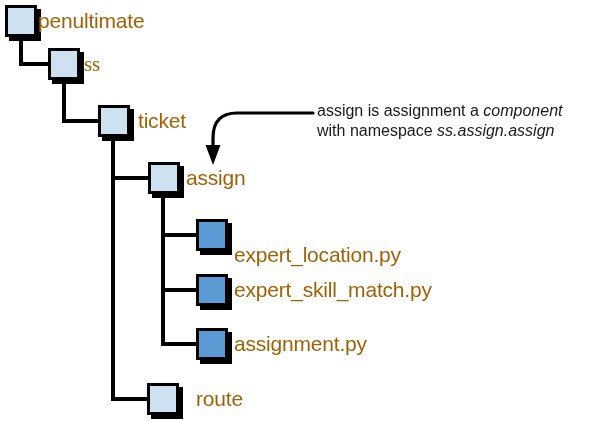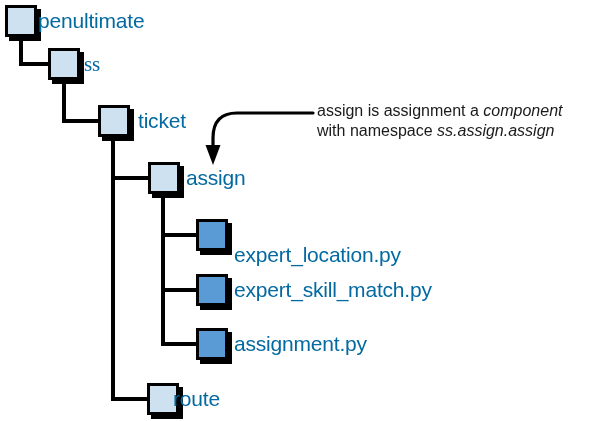--- a/index.html
+++ b/index.html
@@ -37,21 +37,21 @@
   }
   .node.folder { background: #cde1f0; }
   .node.file   { background: #5b9bd5; }
 
   
   .label {
     position: absolute;
     font-family: "Liberation Sans", sans-serif;
     font-size: 21px;
     line-height: 1;
-    color: #0369a1;
+    color: #a16207;
     white-space: nowrap;
     letter-spacing: -0.2px;
     z-index: 5;
   }
 
   
   .callout {
     position: absolute;
     left: 317px;
     top: 101px;
@@ -101,20 +101,20 @@
   <div class="node file" style="left:196px;top:328px;"></div>
   <div class="node folder" style="left:147px;top:383px;"></div>
 
   <div class="label" style="left:38px; top:10px;">penultimate</div>
   <div class="label" style="left:84px; top:54px;font-family:Liberation Serif, serif;">ss</div>
   <div class="label" style="left:138px;top:110px;">ticket</div>
   <div class="label" style="left:186px;top:167px;">assign</div>
   <div class="label" style="left:234px;top:224px;margin-top:20px;">expert_location.py</div>
   <div class="label" style="left:234px;top:333px;">assignment.py</div>
   <div class="label" style="left:234px;top:279px;">expert_skill_match.py</div>
-  <div class="label" style="left:173px;top:388px;">route</div>
+  <div class="label" style="left:196px;top:388px;">route</div>
 
   <div class="callout">
     <span class="callout-line"><span>assign is assignment a </span><span class="em">component</span></span>
     <span class="callout-line"><span>with namespace </span><span class="em">ss.assign.assign</span></span>
   </div>
 
 </div>
 
 </body></html>

